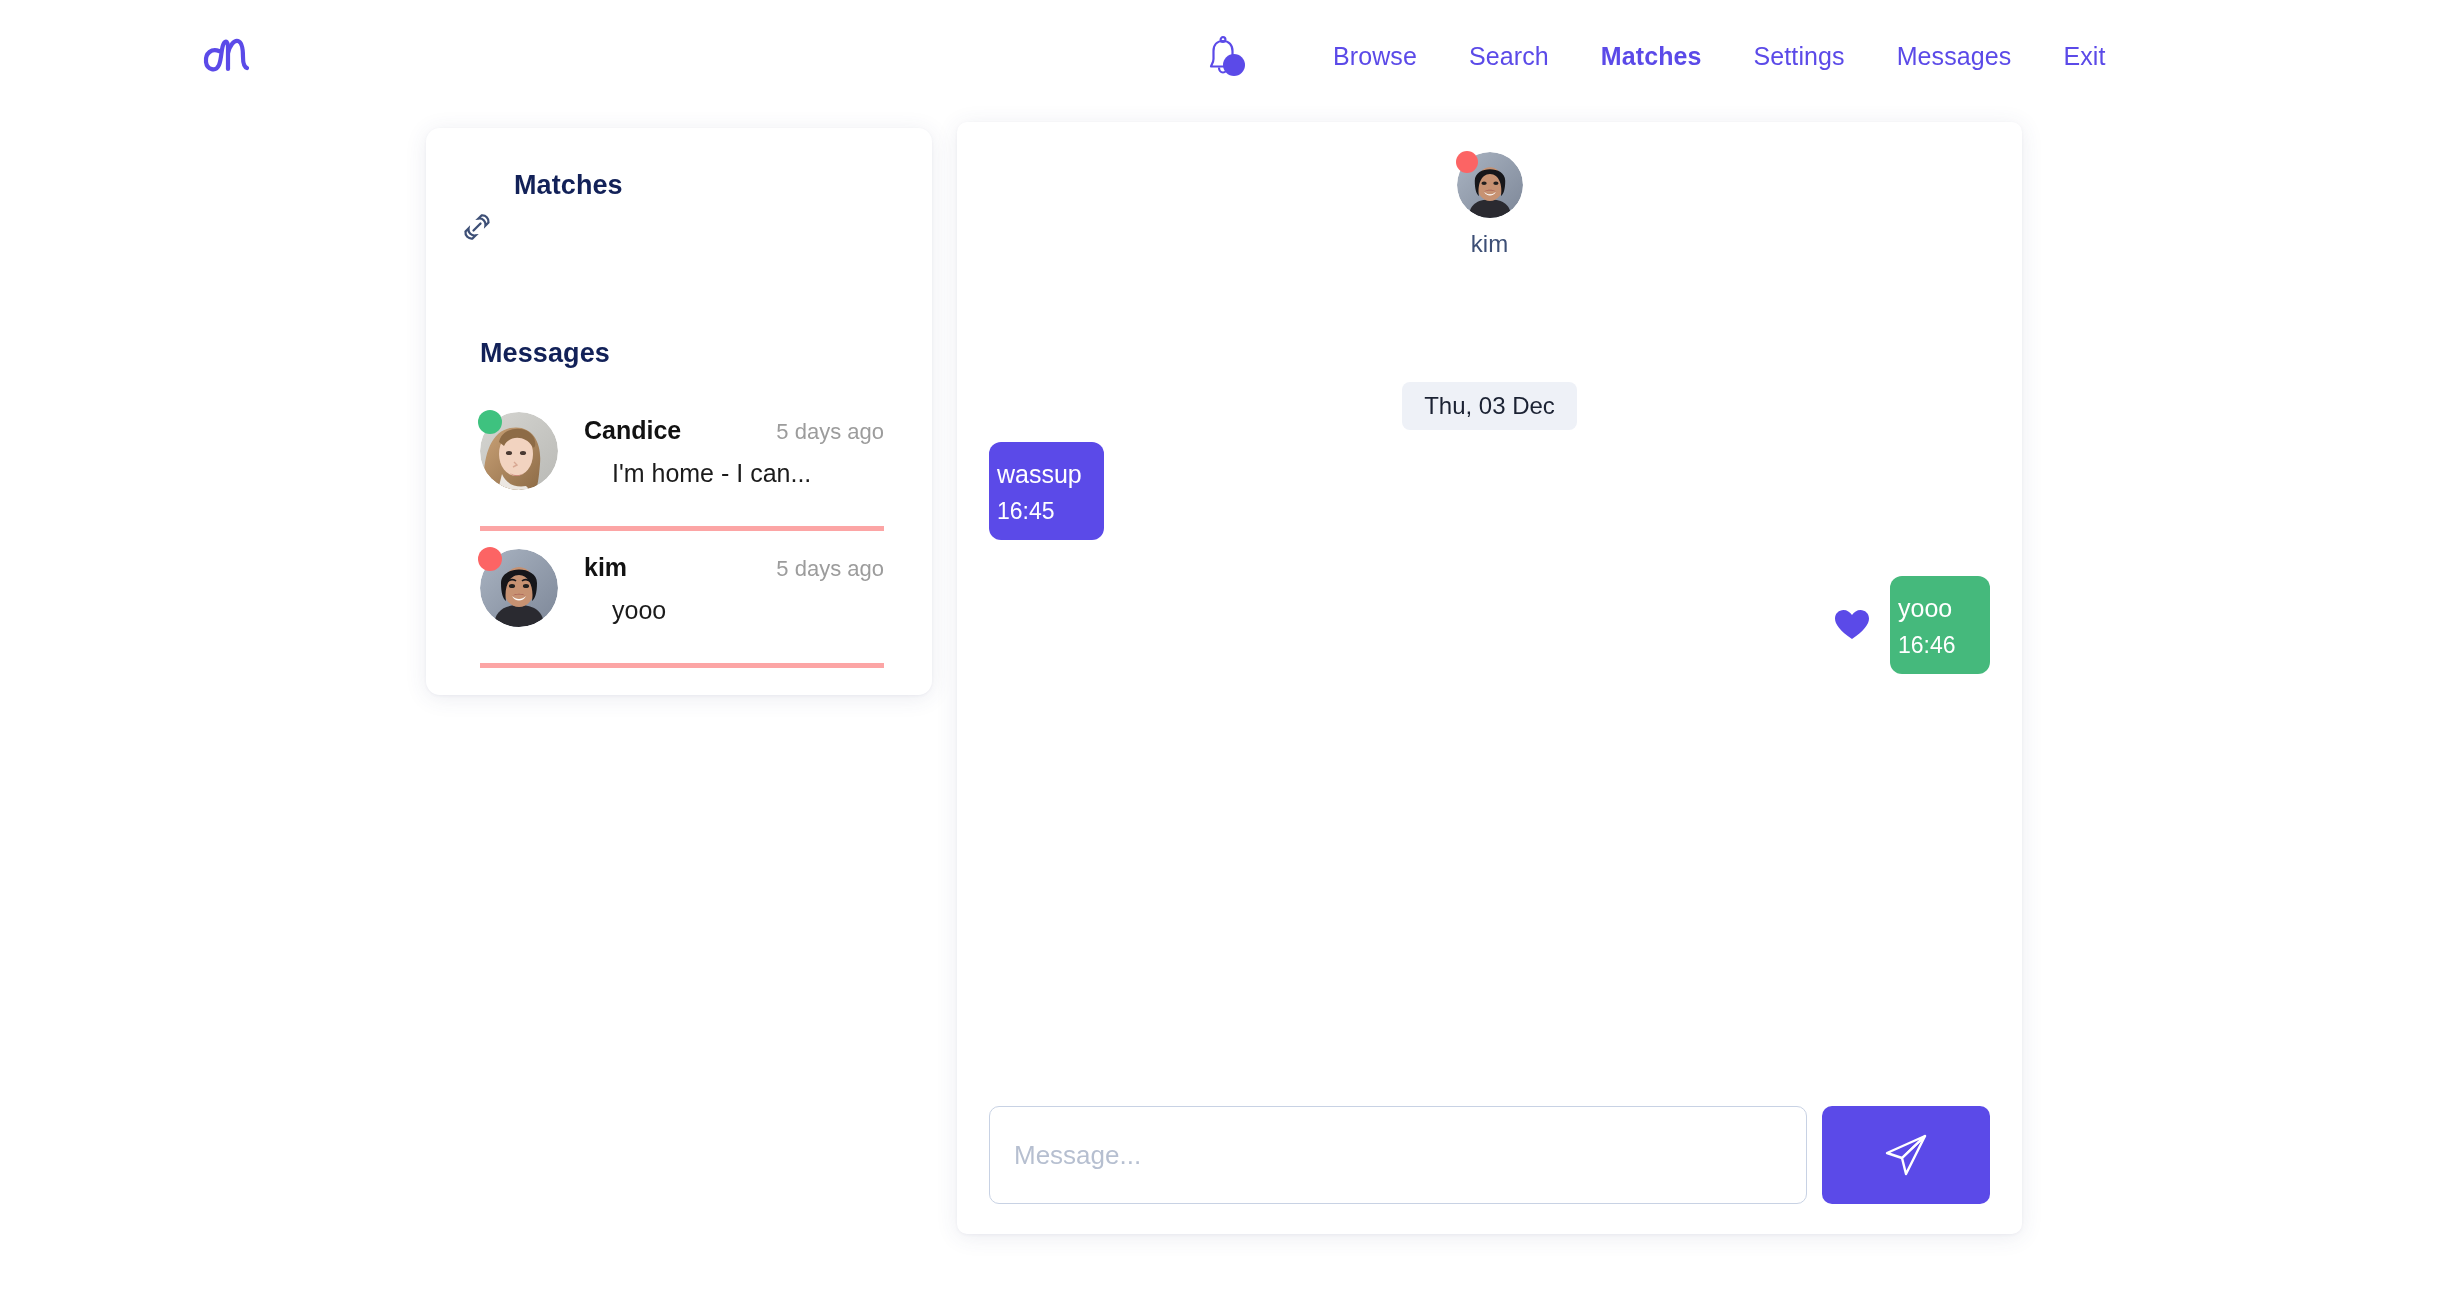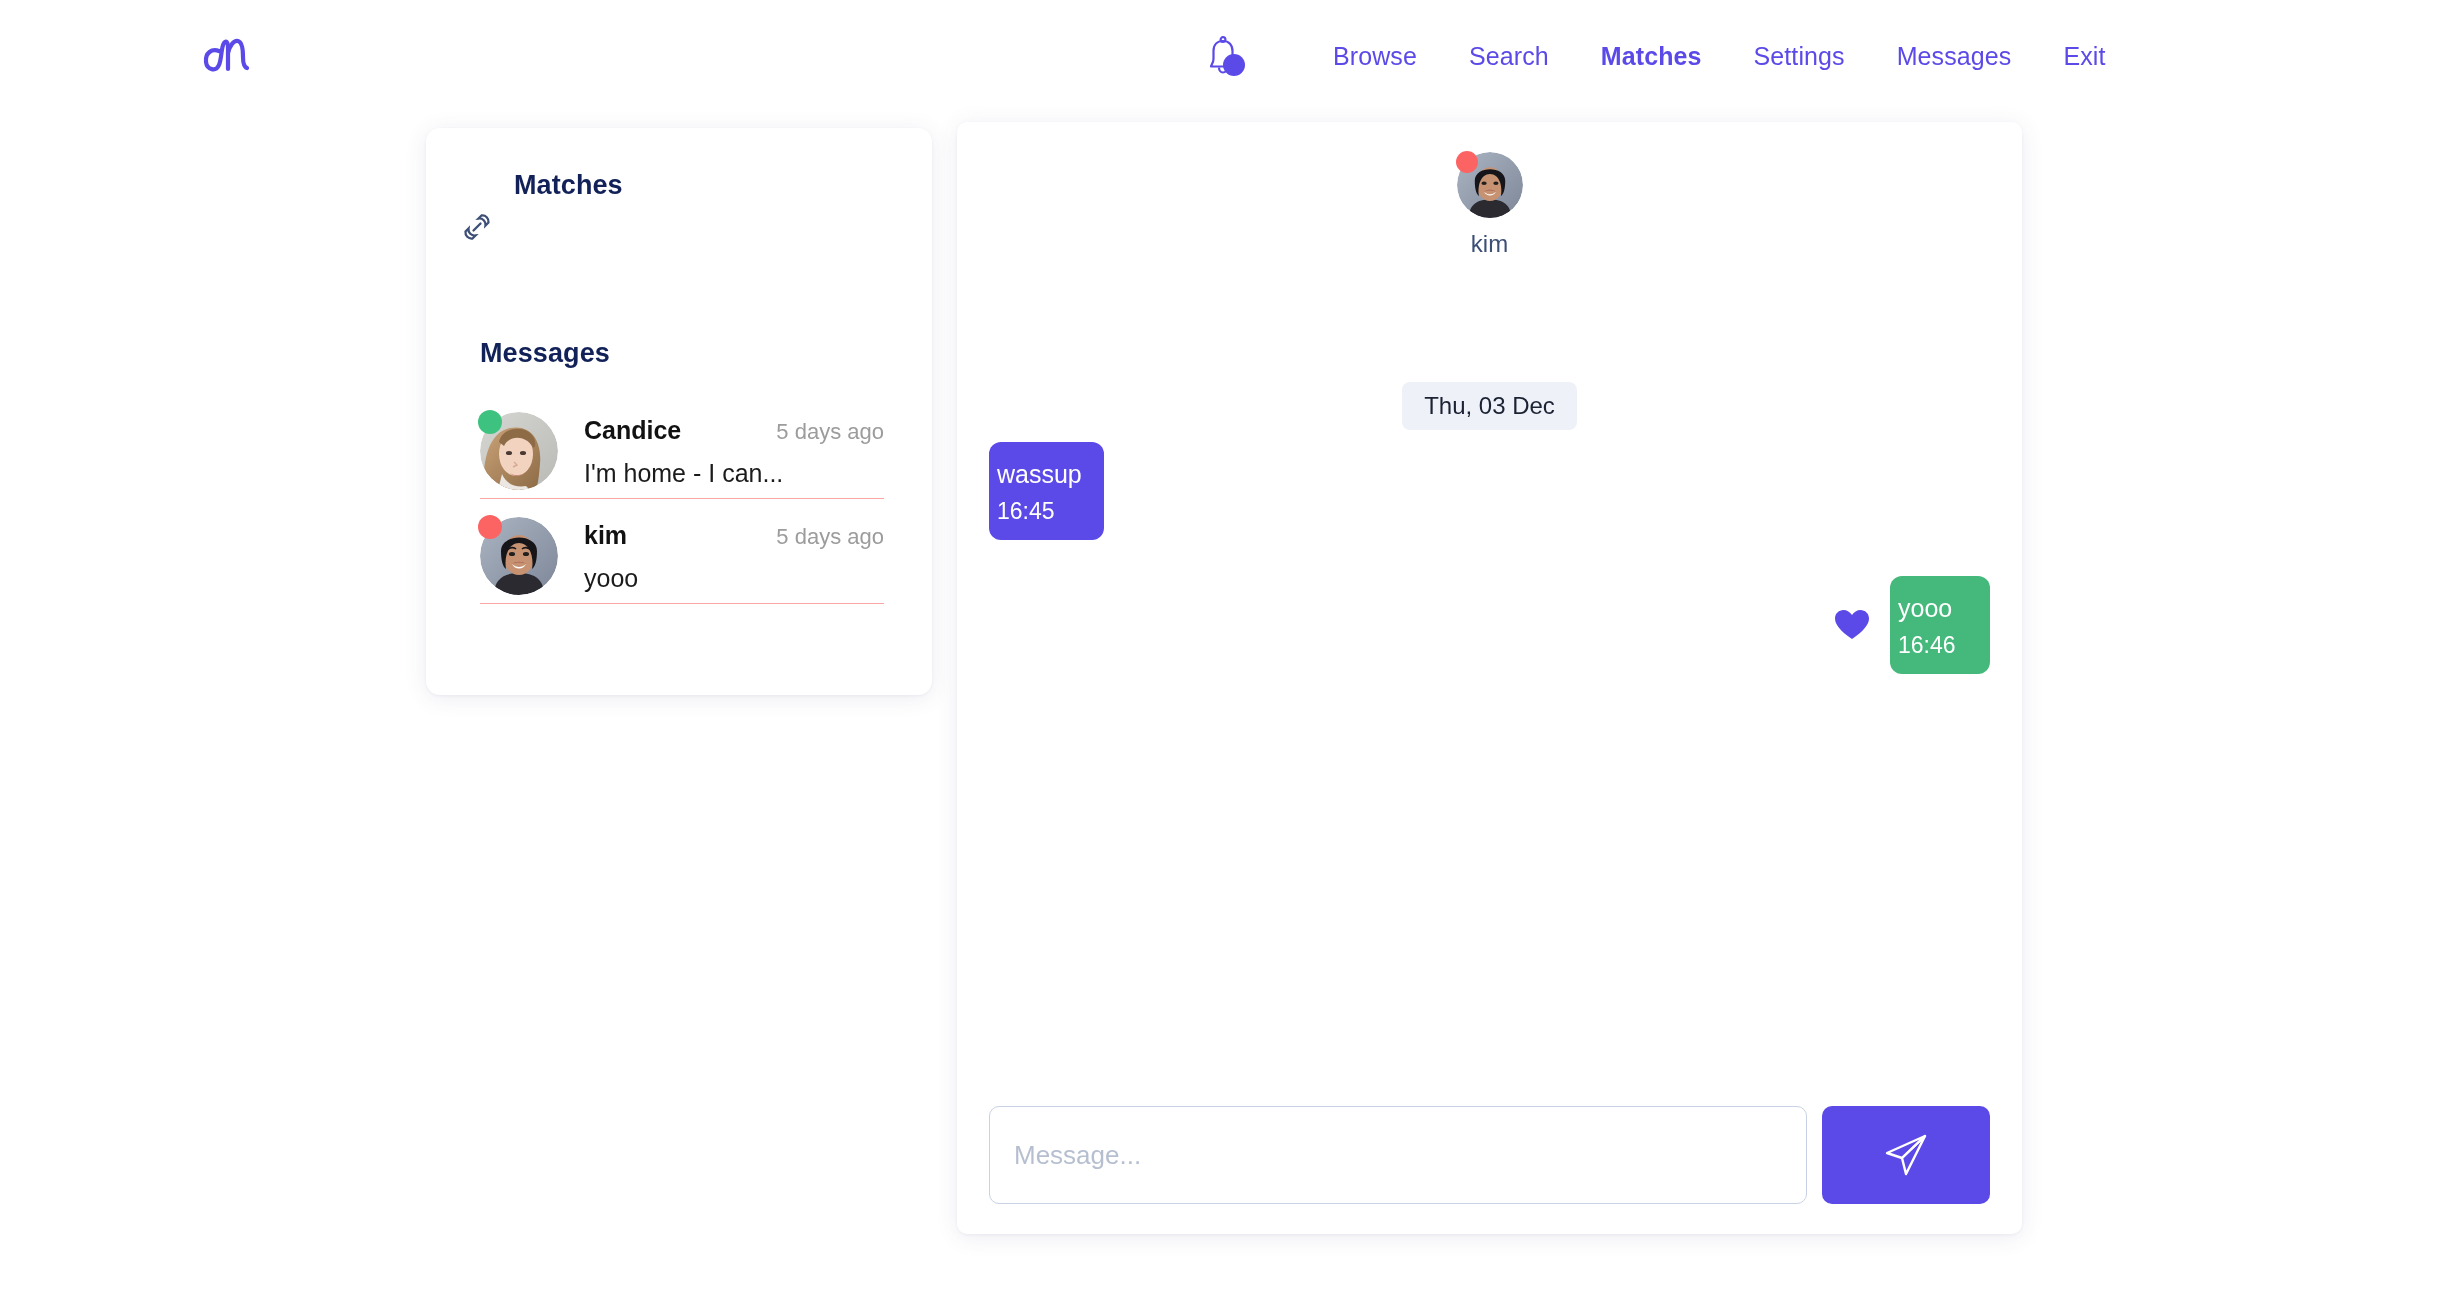--- a/index.html
+++ b/index.html
@@ -128,22 +128,22 @@
   .conv-list {
     position: absolute;
     left: 54px;
     top: 278px;
     width: 404px;
   }
   .conv-row {
     position: relative;
     display: flex;
     align-items: flex-start;
-    padding: 18px 0 8px 0;
-    border-bottom: 1px solid #fca5a5;
+    padding: 18px 0 36px 0;
+    border-bottom: 5px solid #fca5a5;
     cursor: pointer;
   }
   .conv-row:first-child { padding-top: 6px; }
 
   .av-wrap {
     position: relative;
     flex: 0 0 auto;
     width: 78px; height: 78px;
     margin-right: 26px;
   }
@@ -179,20 +179,21 @@
     color: #9c9c9c;
     white-space: nowrap;
   }
   .conv-preview {
     margin-top: 14px;
     font-size: 25px;
     color: #1b1b1b;
     white-space: nowrap;
     overflow: hidden;
     text-overflow: ellipsis;
+    margin-left: 28px;
   }
 
   
   .chat-card {
     position: absolute;
     left: 957px;
     top: 122px;
     width: 1065px;
     height: 1112px;
     background: #ffffff;

